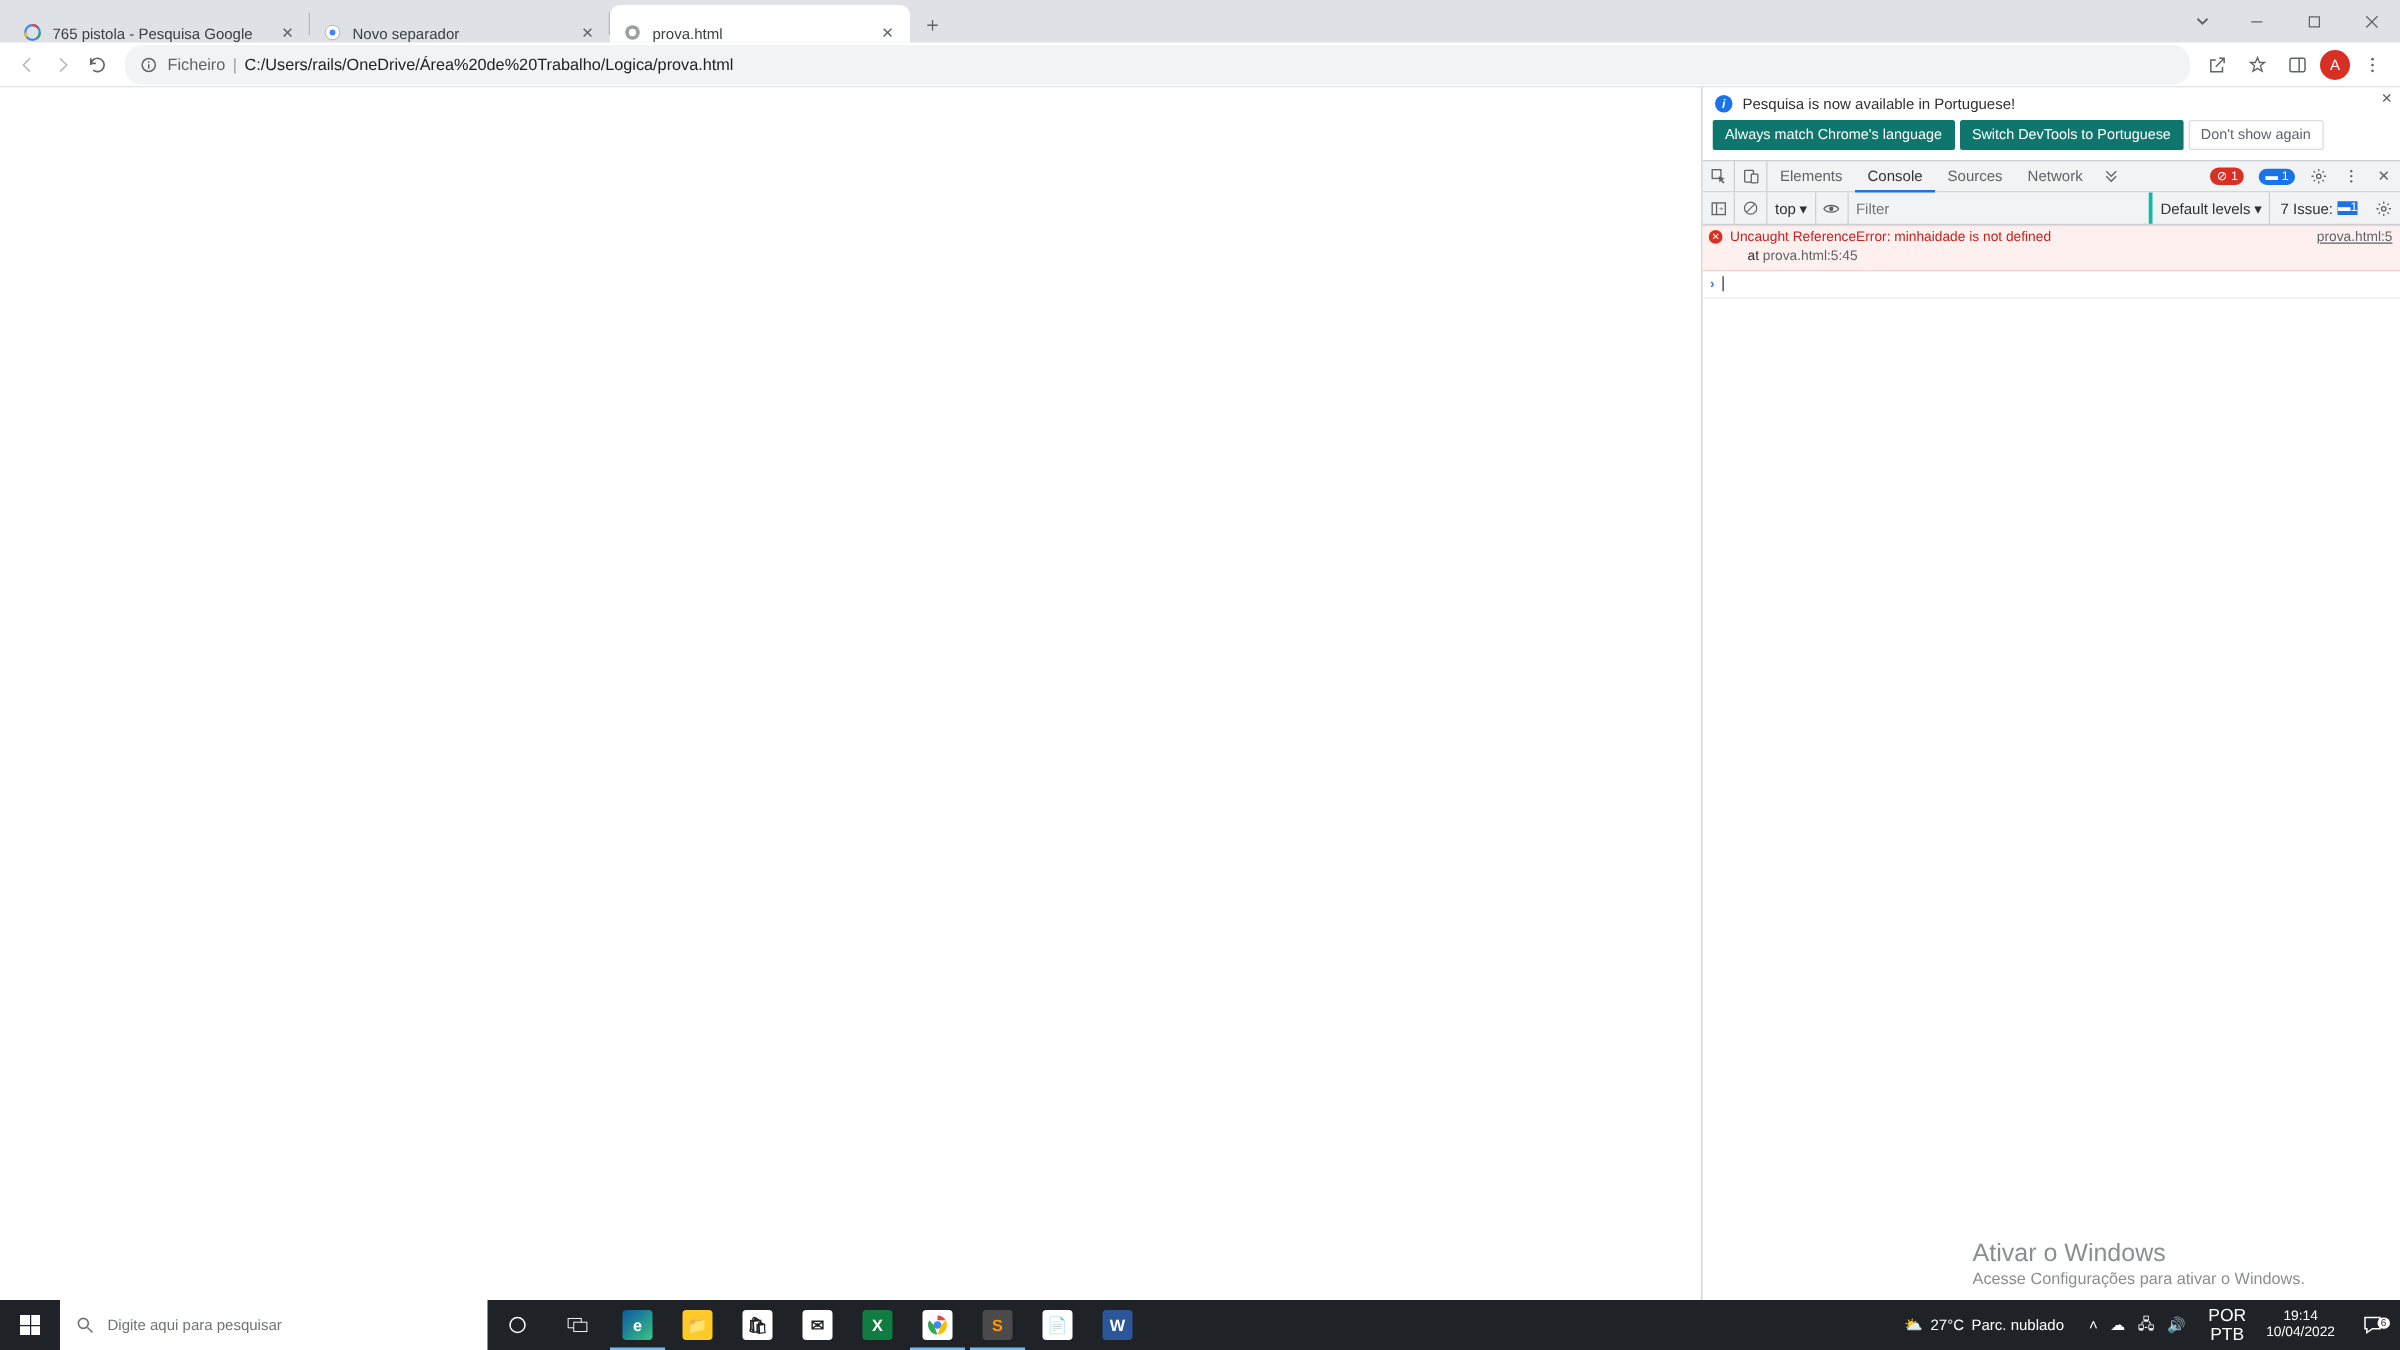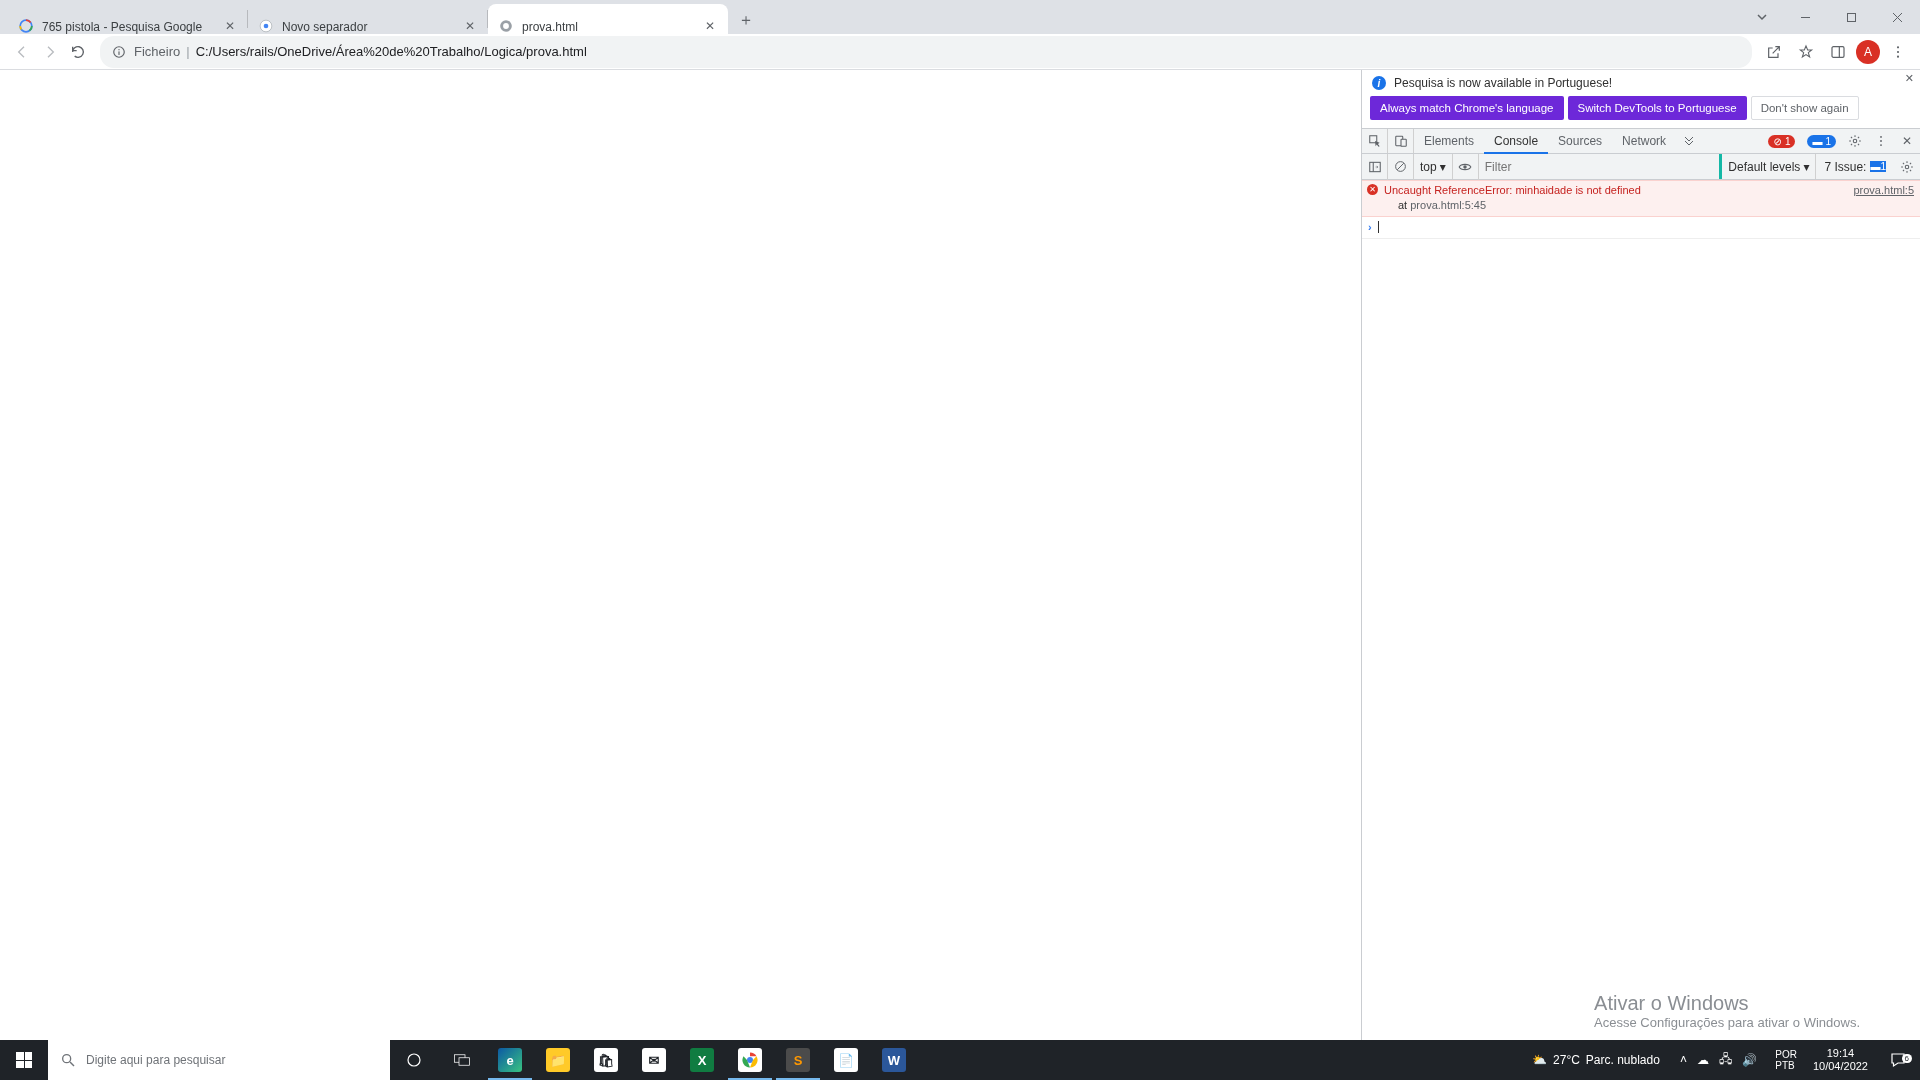--- a/index.html
+++ b/index.html
@@ -37,21 +37,21 @@
 .page-viewport { flex:1; background:#fff; border-right:1px solid #cacdd1; position:relative; }
 
 .devtools { width:558px; display:flex; flex-direction:column; font-size:12px; color:#303030; background:#fff; }
 
 .dt-infobar { padding:6px 10px; display:flex; align-items:center; gap:8px; position:relative; }
 .dt-infobar .info-icon { width:14px; height:14px; border-radius:50%; background:#1a73e8; color:#fff; font-size:10px; font-weight:700; display:flex; align-items:center; justify-content:center; font-style:italic; }
 .dt-infobar .close-x { position:absolute; right:6px; top:2px; font-size:11px; color:#5f6368; cursor:pointer; }
 
 .dt-buttons { padding:0 8px 8px; display:flex; gap:4px; flex-wrap:wrap; }
 .dt-btn { padding:5px 9px; font-size:11.5px; border-radius:2px; border:1px solid transparent; cursor:pointer; white-space:nowrap; }
-.dt-btn.primary { background:#6d28d9; color:#fff; }
+.dt-btn.primary { background:#0f766e; color:#fff; }
 .dt-btn.secondary { background:#fff; color:#5f6368; border-color:#dadce0; }
 
 .dt-tabbar { height:26px; border-top:1px solid #cacdd1; border-bottom:1px solid #cacdd1; display:flex; align-items:stretch; background:#f1f3f4; }
 .dt-ticon { width:26px; display:flex; align-items:center; justify-content:center; color:#5f6368; border-right:1px solid #d0d0d0; cursor:pointer; }
 .dt-ticon.noborder { border-right:none; }
 .dt-tab { padding:0 10px; display:flex; align-items:center; color:#5f6368; cursor:pointer; position:relative; }
 .dt-tab.active { color:#333; }
 .dt-tab.active::after { content:""; position:absolute; left:0; right:0; bottom:-1px; height:2px; background:#1a73e8; }
 .dt-tabbar .spacer { flex:1; }
 .dt-badge { display:flex; align-items:center; gap:3px; padding:0 6px; }
@@ -73,37 +73,37 @@
 .err-row .err-ico { position:absolute; left:5px; top:3px; width:11px; height:11px; border-radius:50%; background:#d93025; color:#fff; font-size:8px; display:flex; align-items:center; justify-content:center; }
 .err-row .err-src { float:right; color:#5f6368; text-decoration:underline; cursor:pointer; }
 .err-row .stack { color:#303030; padding-left:14px; }
 .err-row .stack a { color:#5f6368; }
 .prompt-row { padding:3px 6px; display:flex; align-items:center; gap:6px; border-bottom:1px solid #eee; }
 .prompt-row .chev { color:#367cf1; font-weight:bold; font-size:11px; }
 .prompt-row .cursor { width:1px; height:12px; background:#303030; animation:blink 1s step-end infinite; }
 @keyframes blink { 50% { opacity:0; } }
 
 
-.watermark { position:absolute; right:60px; bottom:50px; text-align:left; color:#8a8e93; pointer-events:none; }
+.watermark { position:absolute; right:76px; bottom:50px; text-align:left; color:#8a8e93; pointer-events:none; }
 .watermark .l1 { font-size:20px; }
 .watermark .l2 { font-size:13px; }
 
 
 .taskbar { position:absolute; left:0; right:0; bottom:0; height:40px; background:#1f2328; display:flex; align-items:center; color:#fff; font-size:12px; }
 .start { width:48px; height:40px; display:flex; align-items:center; justify-content:center; }
 .win-logo { width:16px; height:16px; display:grid; grid-template-columns:1fr 1fr; grid-template-rows:1fr 1fr; gap:1px; }
 .win-logo div { background:#fff; }
 .searchbox { width:342px; height:40px; background:#fff; color:#6f7378; display:flex; align-items:center; padding:0 12px; gap:10px; }
 .tb-icon { width:48px; height:40px; display:flex; align-items:center; justify-content:center; color:#fff; position:relative; cursor:pointer; }
 .tb-icon.active::after { content:""; position:absolute; bottom:0; left:2px; right:2px; height:2px; background:#76b9ed; }
 .tb-app { width:24px; height:24px; border-radius:3px; display:flex; align-items:center; justify-content:center; font-size:13px; font-weight:600; }
 .tray { margin-left:auto; display:flex; align-items:center; height:100%; }
 .weather { display:flex; align-items:center; gap:6px; padding:0 10px; }
 .tray-icons { display:flex; align-items:center; gap:10px; padding:0 10px; color:#fff; }
-.lang { display:flex; flex-direction:column; justify-content:center; padding:0 8px; font-size:10px; line-height:1.1; }
+.lang { display:flex; flex-direction:column; align-items:center; justify-content:center; padding:0 8px; font-size:14px; line-height:1.1; }
 .clock { display:flex; flex-direction:column; align-items:center; justify-content:center; padding:0 8px; font-size:11px; line-height:1.2; }
 .notif { width:44px; display:flex; align-items:center; justify-content:center; position:relative; }
 .notif .nb { position:absolute; bottom:6px; right:8px; background:#fff; color:#1f2328; font-size:8px; border-radius:6px; padding:0 3px; }
 
 svg { display:block; }
 </style>
 </head>
 <body>
 
 <div class="chrome-top">

